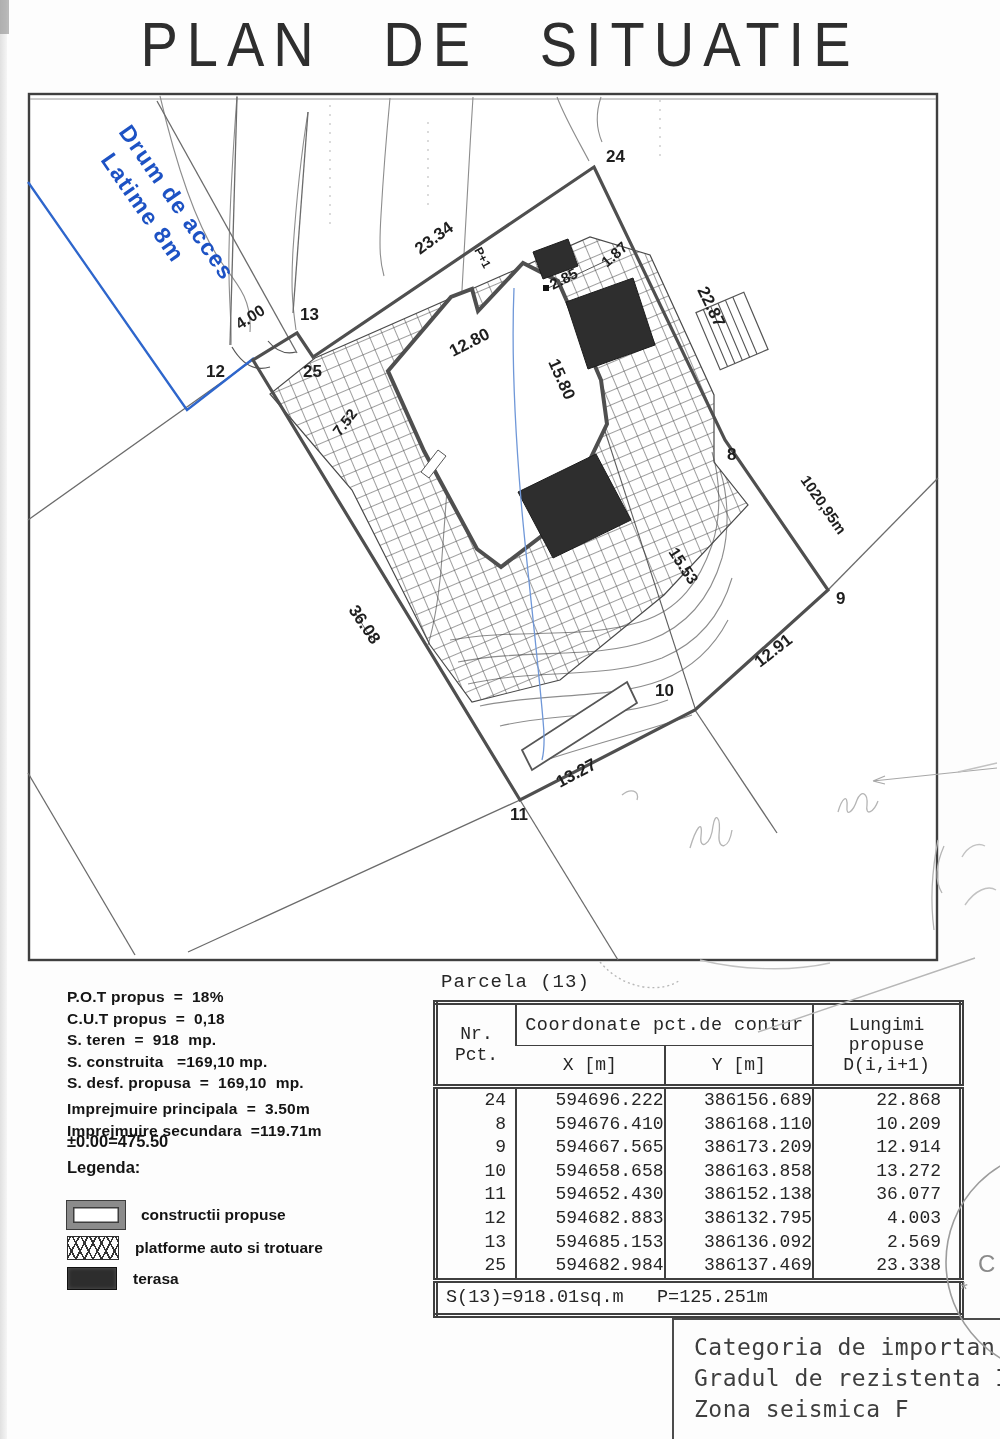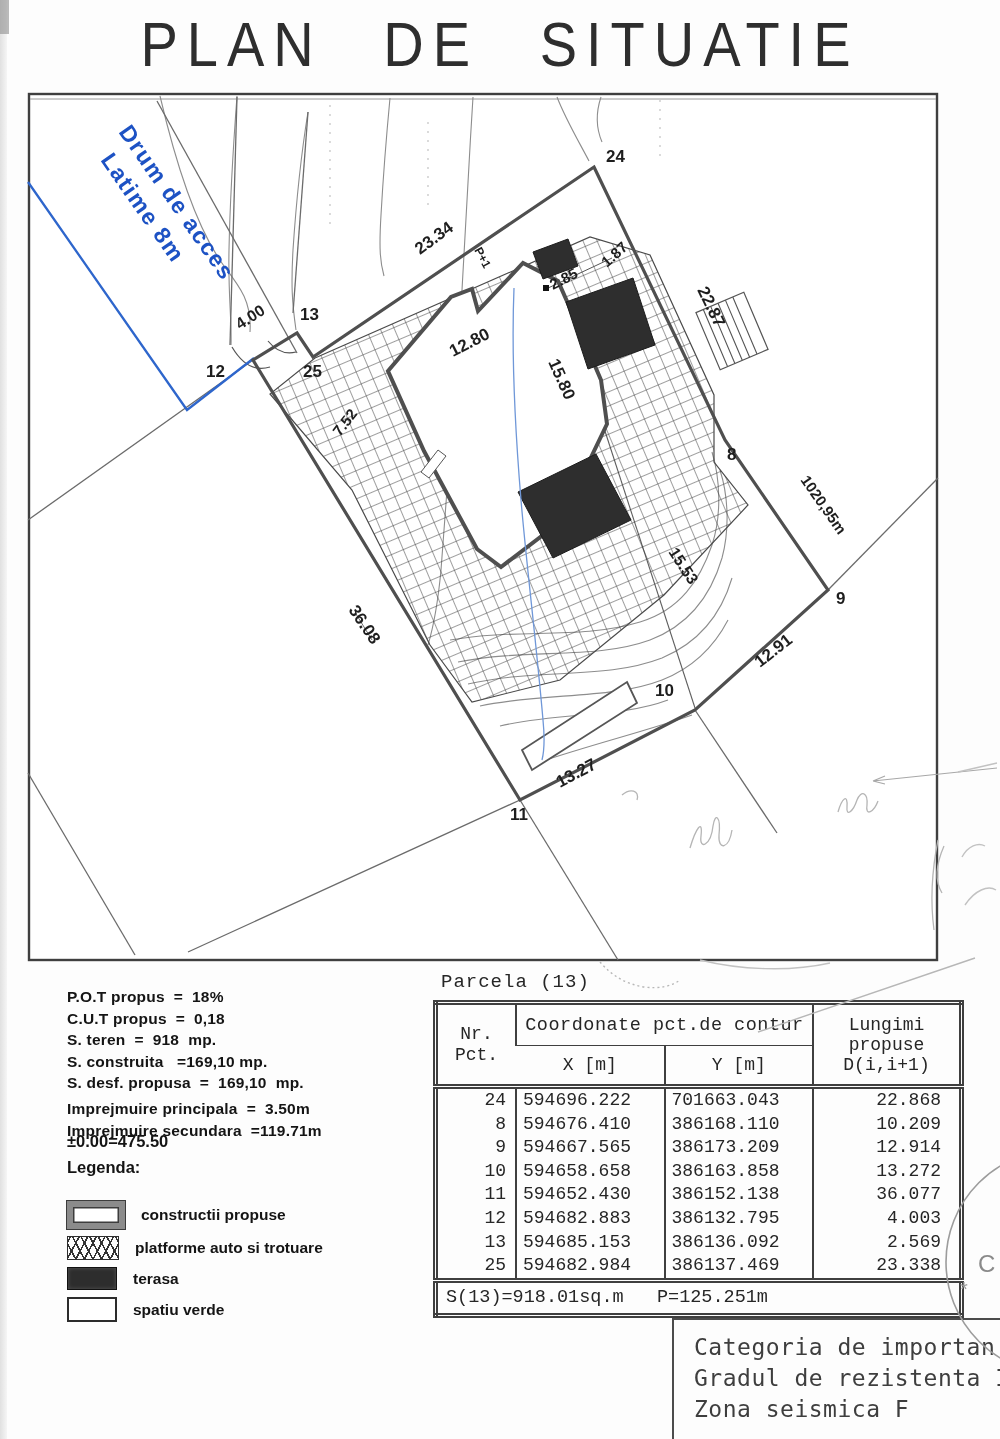--- a/index.html
+++ b/index.html
@@ -49,21 +49,21 @@
   thead th{border-left:2px solid #3f3f3f}
   thead th:first-child{border-left:none}
   th.h-nr{width:77px;font-size:18px;line-height:21px}
   th.h-coord{width:295px;border-bottom:1.8px solid #3f3f3f;font-size:18.5px;height:40px;letter-spacing:.5px}
   th.h-xy{border-top:none;height:38px}
   th.h-lung{width:145px;line-height:20px;font-size:18px}
   thead{border-bottom:5px double #3f3f3f}
   tbody td{height:23.6px;line-height:23.6px;border-left:2px solid #3f3f3f;white-space:pre}
   tbody td:first-child{border-left:none}
   td.c-nr{text-align:right;padding-right:9px}
-  td.c-x,td.c-y{text-align:left;padding-left:6px}
+  td.c-x,td.c-y{text-align:right;padding-left:6px}
   td.c-d{text-align:right;padding-right:18px}
   tfoot td{border-top:5px double #3f3f3f;height:30px;font-size:18.5px;white-space:pre;padding-left:8px}
 
   #info-box{position:absolute;left:672px;top:1318px;width:372px;height:130px;z-index:2;
        border:2.5px solid #4c4c4c;border-right:none;
        font-family:"DejaVu Sans Mono",monospace;color:#3e3e3e}
   #info-box .il{margin:0;padding-left:20px;font-size:23px;line-height:31px;white-space:nowrap;letter-spacing:.5px}
   #info-box .il:first-child{margin-top:12px}
 </style>
 </head>
@@ -194,24 +194,20 @@
     <div class="lab">constructii propuse</div>
   </div>
   <div class="legend-item">
     <div class="sw sw-crosshatch"></div>
     <div class="lab">platforme auto si trotuare</div>
   </div>
   <div class="legend-item">
     <div class="sw sw-dark"></div>
     <div class="lab">terasa</div>
   </div>
-  <div class="legend-item">
-    <div class="sw sw-white"></div>
-    <div class="lab">spatiu verde</div>
-  </div>
 </div>
 
 <div id="table-block">
   <div id="table-title">Parcela (13)</div>
   <table id="coord-table">
     <thead>
       <tr>
         <th class="h-nr" rowspan="2">
           <span>Nr.</span><br><span>Pct.</span>
         </th>
@@ -222,21 +218,21 @@
       </tr>
       <tr>
         <th class="h-xy">X  [m]</th>
         <th class="h-xy">Y  [m]</th>
       </tr>
     </thead>
     <tbody id="table-body">
         <tr>
           <td class="c-nr">24</td>
           <td class="c-x">594696.222</td>
-          <td class="c-y">701663.043</td>
+          <td class="c-y">386156.689</td>
           <td class="c-d">22.868</td>
         </tr>
         <tr>
           <td class="c-nr">8</td>
           <td class="c-x">594676.410</td>
           <td class="c-y">386168.110</td>
           <td class="c-d">10.209</td>
         </tr>
         <tr>
           <td class="c-nr">9</td>

